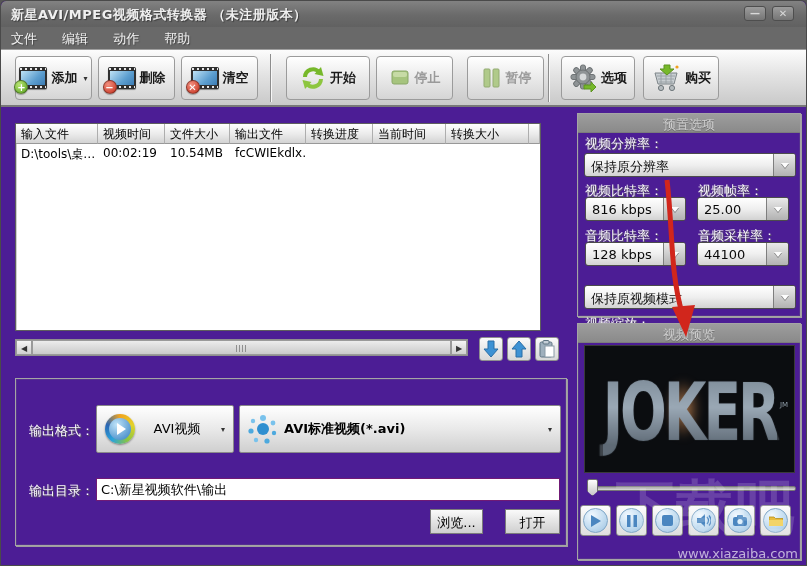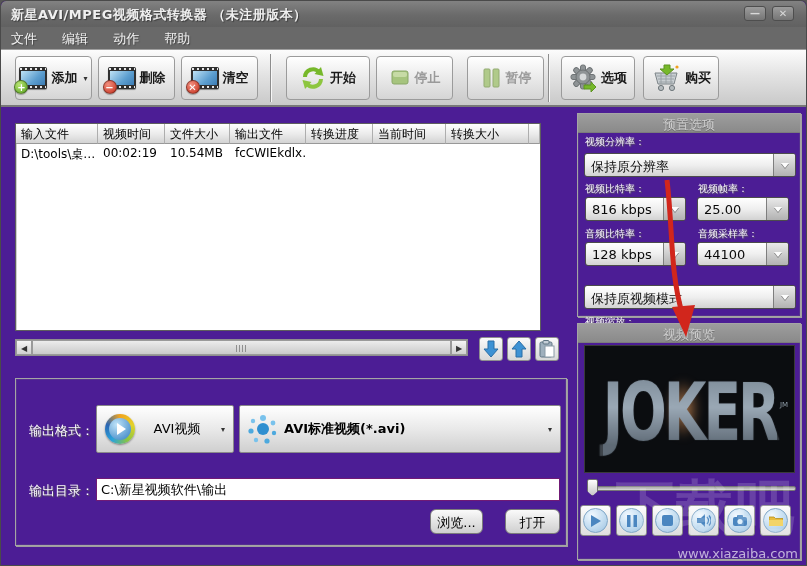--- a/index.html
+++ b/index.html
@@ -81,31 +81,31 @@
   .wmp{ width:30px; height:30px; border-radius:50%;
         background:conic-gradient(#f2a41f,#e4d22a,#8cc63e,#2aa3db,#2b66b3,#f2a41f);
         position:relative; box-shadow:0 1px 2px rgba(0,0,0,.4); }
   .wmp::before{ content:""; position:absolute; inset:4px; border-radius:50%;
                 background:radial-gradient(circle at 35% 30%,#bfe3f8,#2f7cc0); }
   .wmp::after{ content:""; position:absolute; left:12px; top:9px;
                border-left:9px solid #fff; border-top:6px solid transparent; border-bottom:6px solid transparent; }
   .dirinput{ position:absolute; left:95px; top:477px; width:464px; height:23px; background:#fff;
              border:1px solid #701a75; font-size:13px; color:#000; padding:2px 4px;
              font-family:"DejaVu Sans","Liberation Sans",sans-serif; }
-  .pbtn{ position:absolute; top:508px; height:25px; border:1px solid #7b7b7b; border-radius:6px;
+  .pbtn{ position:absolute; top:508px; height:25px; border:1px solid #7b7b7b; border-radius:0;
          background:linear-gradient(#fafafa,#e4e4e4 50%,#cfcfcf); font-size:13px; color:#000;
          text-align:center; padding-top:4px; }
 
   
   .grp-head{ height:19px; text-align:center; font-size:13px; color:#cecece;
              text-shadow:0 1px 0 #6d6d6d; background:linear-gradient(#9d9d9d,#8a8a8a);
              border-bottom:1px solid #7c7c7c; padding-top:2px; }
   .preset-group{ left:576px; top:112px; width:224px; height:204px; }
   .preview-group{ left:576px; top:322px; width:224px; height:237px; }
-  .plabel{ position:absolute; font-size:10px; color:#fbfbfb; text-shadow:1px 1px 1px #5d5d5d; }
+  .plabel{ position:absolute; font-size:13px; color:#fbfbfb; text-shadow:1px 1px 1px #5d5d5d; }
   .cmb{ position:absolute; height:24px; border:1px solid #4c4c4c; border-radius:3px;
         background:linear-gradient(#ffffff,#efefef 50%,#d2d2d2); display:flex; overflow:hidden; }
   .cmb-t{ flex:1; font-size:13px; color:#0a0a0a; padding:4px 0 0 6px; white-space:nowrap; overflow:hidden; }
   .cmb-a{ width:22px; border-left:1px solid #7e7e7e; background:linear-gradient(#e9e9e9,#b2b2b2);
           display:flex; align-items:center; justify-content:center; }
   .cmb-a::after{ content:""; border-left:4px solid transparent; border-right:4px solid transparent;
                  border-top:5px solid #fdfdfd; filter:drop-shadow(0 1px 0 #777); }
 
   
   .video{ position:absolute; left:583px; top:344px; width:211px; height:128px; background:#0b0d10;

